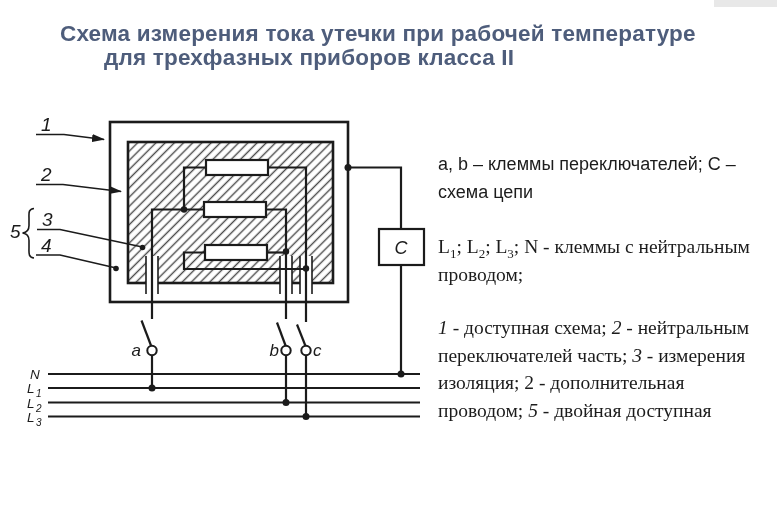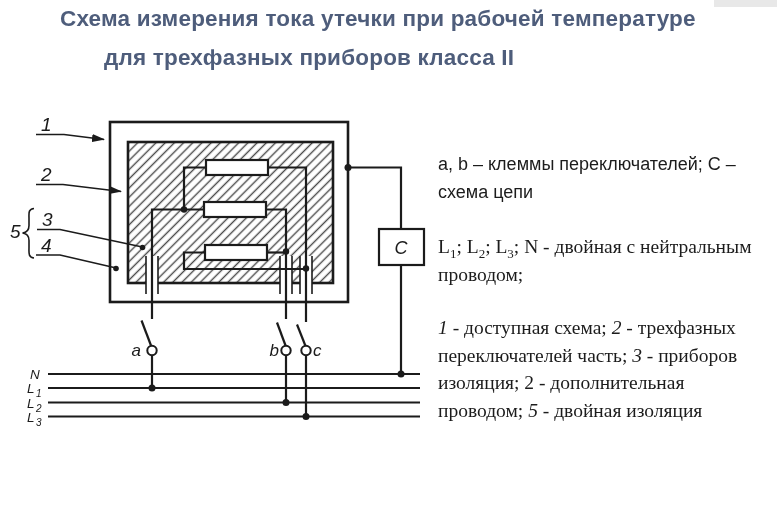--- a/index.html
+++ b/index.html
@@ -9,21 +9,21 @@
     font-family:"Liberation Sans",sans-serif;
   }
   .corner-strip{
     position:absolute;left:714px;top:0;width:63px;height:7px;
     background:#e8e8e8;
   }
   .title{
     position:absolute;left:0;top:0;width:777px;
     color:#4e5d7b;font-weight:bold;font-size:22.5px;letter-spacing:0.2px;
   }
-  .title .t1{position:absolute;left:60px;top:6px;white-space:nowrap;}
+  .title .t1{position:absolute;left:60px;top:21px;white-space:nowrap;}
   .title .t2{position:absolute;left:104px;top:45px;white-space:nowrap;}
   .diagram-svg{position:absolute;left:0;top:0;}
   .legend{
     position:absolute;left:438px;top:150px;width:345px;color:#1c1c1c;
   }
   .legend .line{white-space:nowrap;}
   .p1{font-family:"Liberation Sans",sans-serif;font-size:18px;line-height:28px;}
   .p2,.p3{font-family:"Liberation Serif",serif;font-size:19.5px;line-height:27.5px;}
   .p2{margin-top:27px;}
   .p3{margin-top:26px;}
@@ -165,32 +165,32 @@
 </svg>
 
 <div class="legend">
   <div class="p1">
     <div class="line">a, b – клеммы переключателей; C –</div>
     <div class="line">схема цепи</div>
   </div>
 
   <div class="p2">
     <div class="line">
-      <span>L</span><sub>1</sub><span>; </span><span>L</span><sub>2</sub><span>; </span><span>L</span><sub>3</sub><span>; N - двойная с нейтральным</span>
+      <span>L</span><sub>1</sub><span>; </span><span>L</span><sub>2</sub><span>; </span><span>L</span><sub>3</sub><span>; N - клеммы с нейтральным</span>
     </div>
     <div class="line">проводом;</div>
   </div>
 
   <div class="p3">
     <div class="line">
-      <i>1</i><span> - доступная схема; </span><i>2</i><span> - трехфазных</span>
+      <i>1</i><span> - доступная схема; </span><i>2</i><span> - нейтральным</span>
     </div>
     <div class="line">
-      <span>переключателей часть; </span><i>3</i><span> - приборов</span>
+      <span>переключателей часть; </span><i>3</i><span> - измерения</span>
     </div>
     <div class="line">
       <span>изоляция; 2 - дополнительная</span>
     </div>
     <div class="line">
-      <span>проводом; </span><i>5</i><span> - двойная изоляция</span>
+      <span>проводом; </span><i>5</i><span> - двойная доступная</span>
     </div>
   </div>
 </div>
 
 </body></html>

